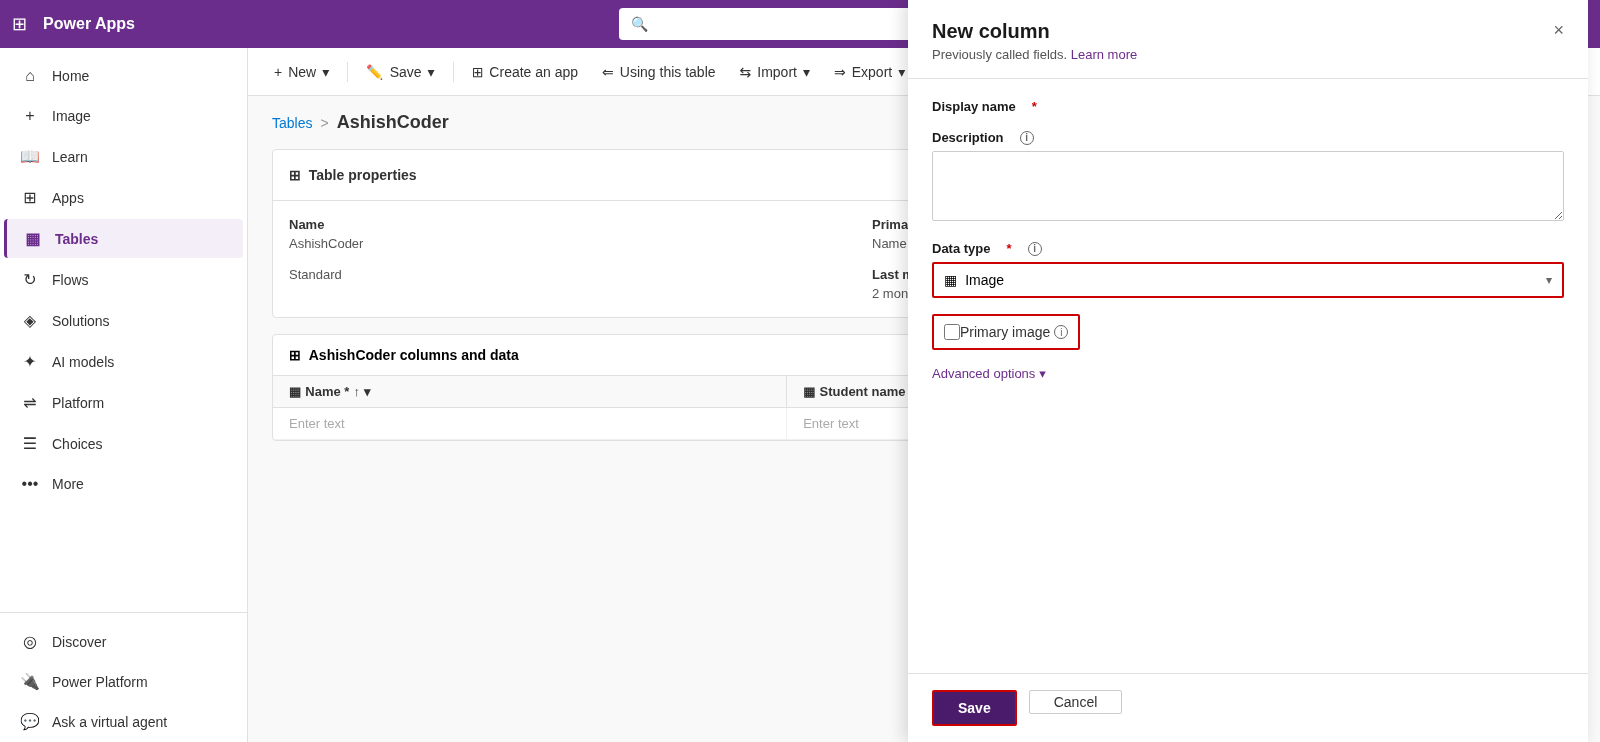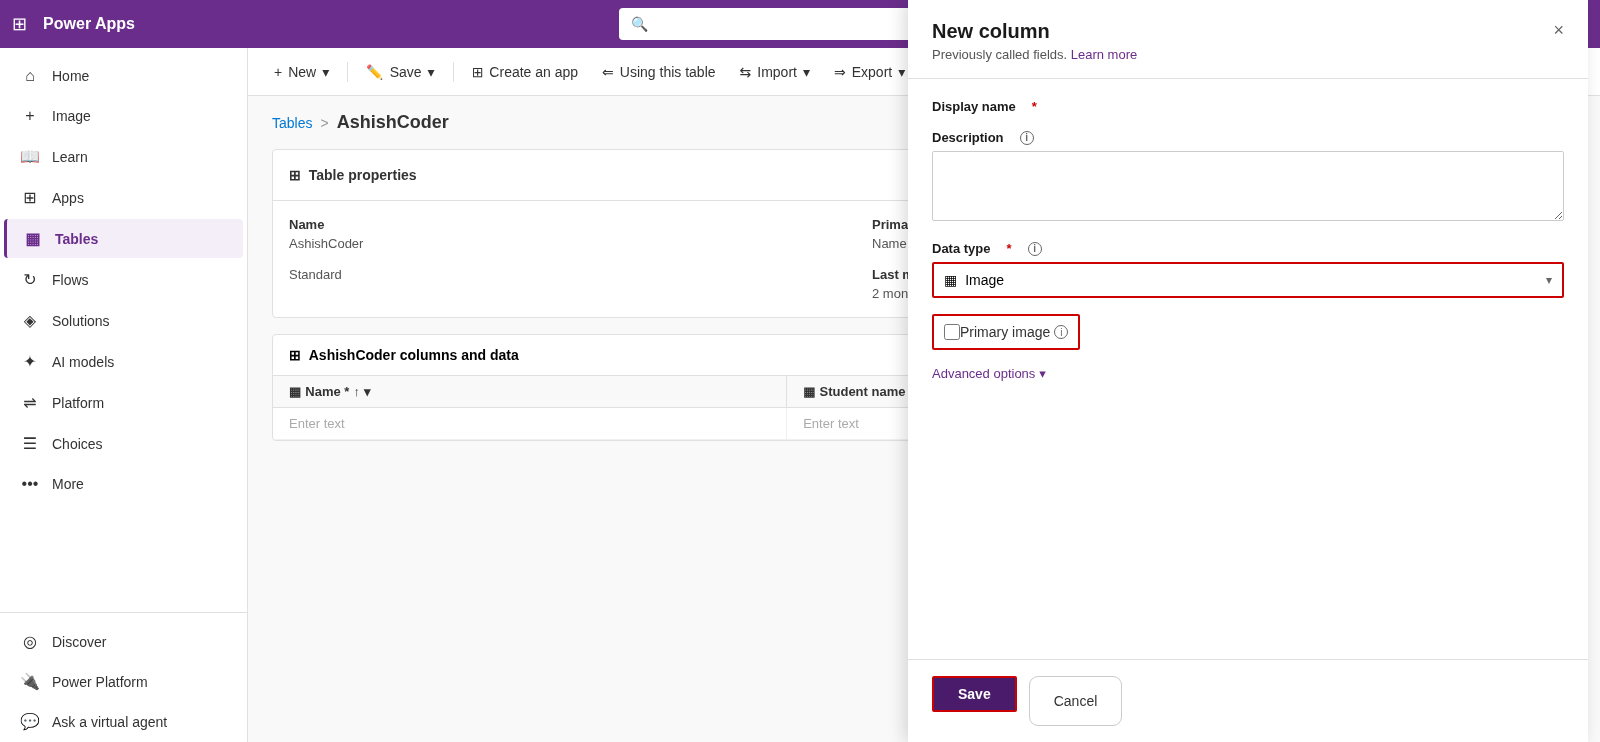--- a/index.html
+++ b/index.html
@@ -331,26 +331,26 @@
       padding: 0 24px;
       background: #4a1a6b;
       color: white;
       border: 2px solid #c00;
       border-radius: 2px;
       font-size: 14px;
       font-weight: 600;
       cursor: pointer;
     }
     .btn-secondary {
-      height: 50px;
+      height: 24px;
       padding: 0 24px;
       background: white;
       color: #333;
       border: 1px solid #ccc;
-      border-radius: 9px;
+      border-radius: 2px;
       font-size: 14px;
       cursor: pointer;
     }
 
     
     .schema-side {
       width: 120px;
       background: white;
       border-right: 1px solid #e0e0e0;
       padding-top: 8px;

